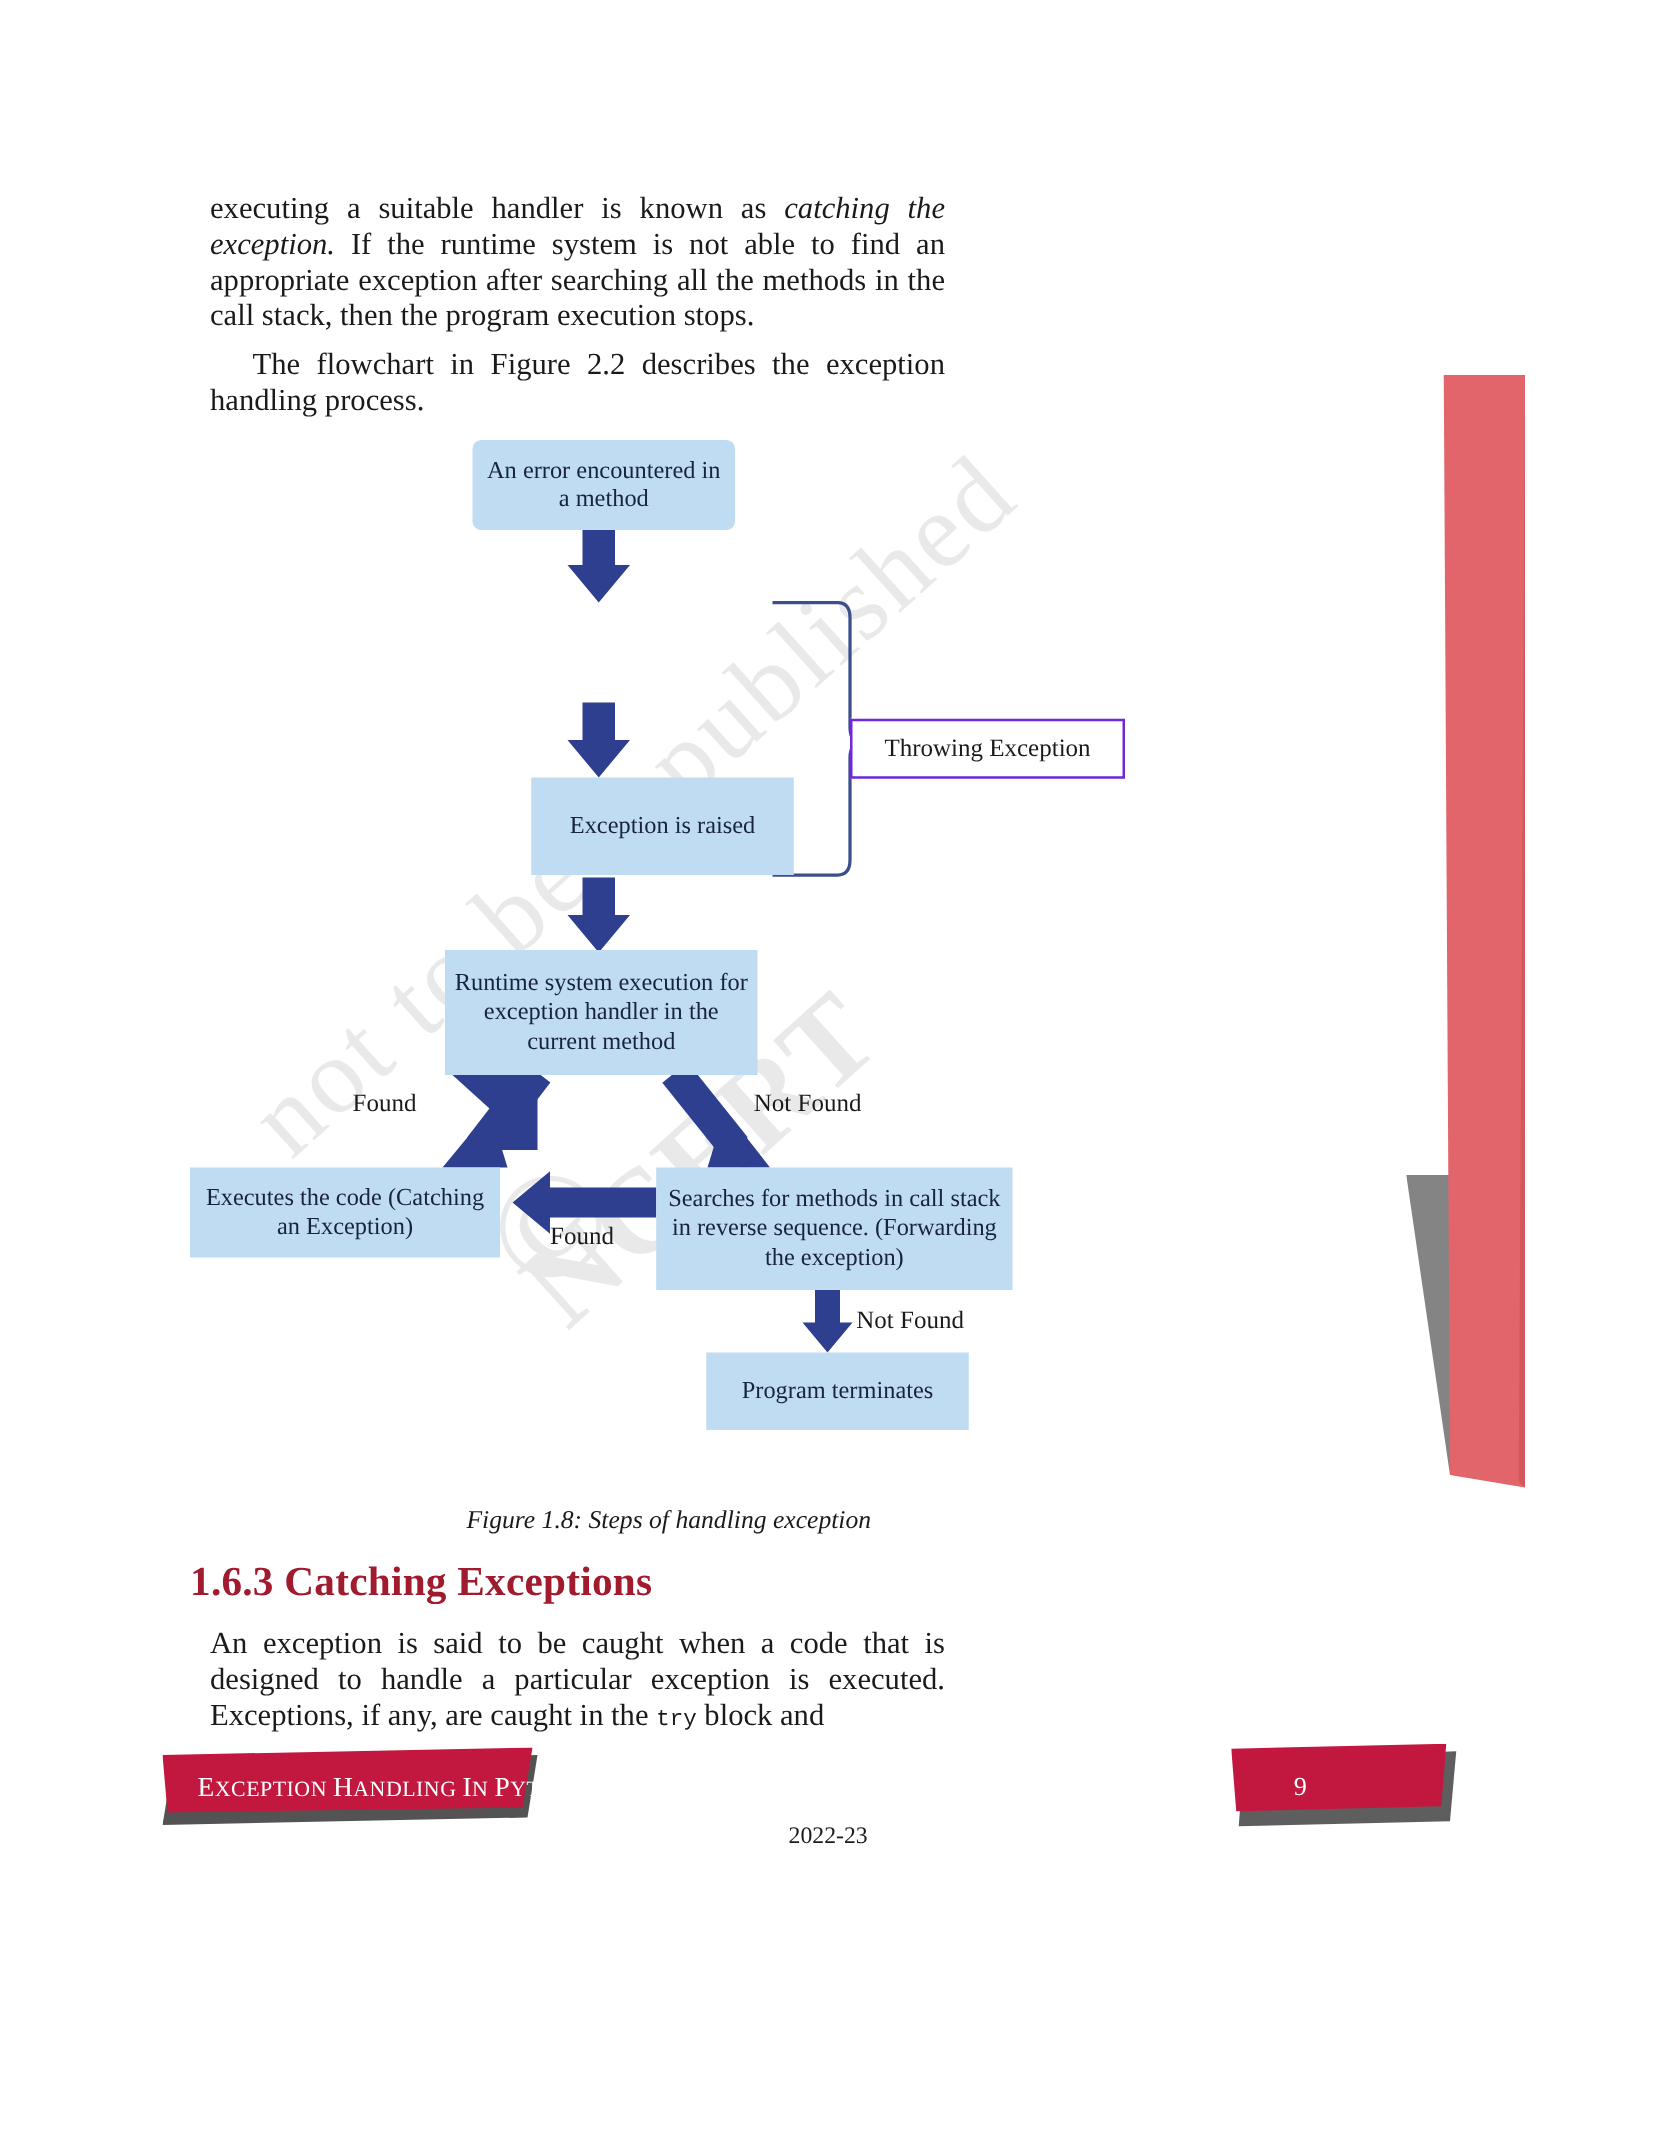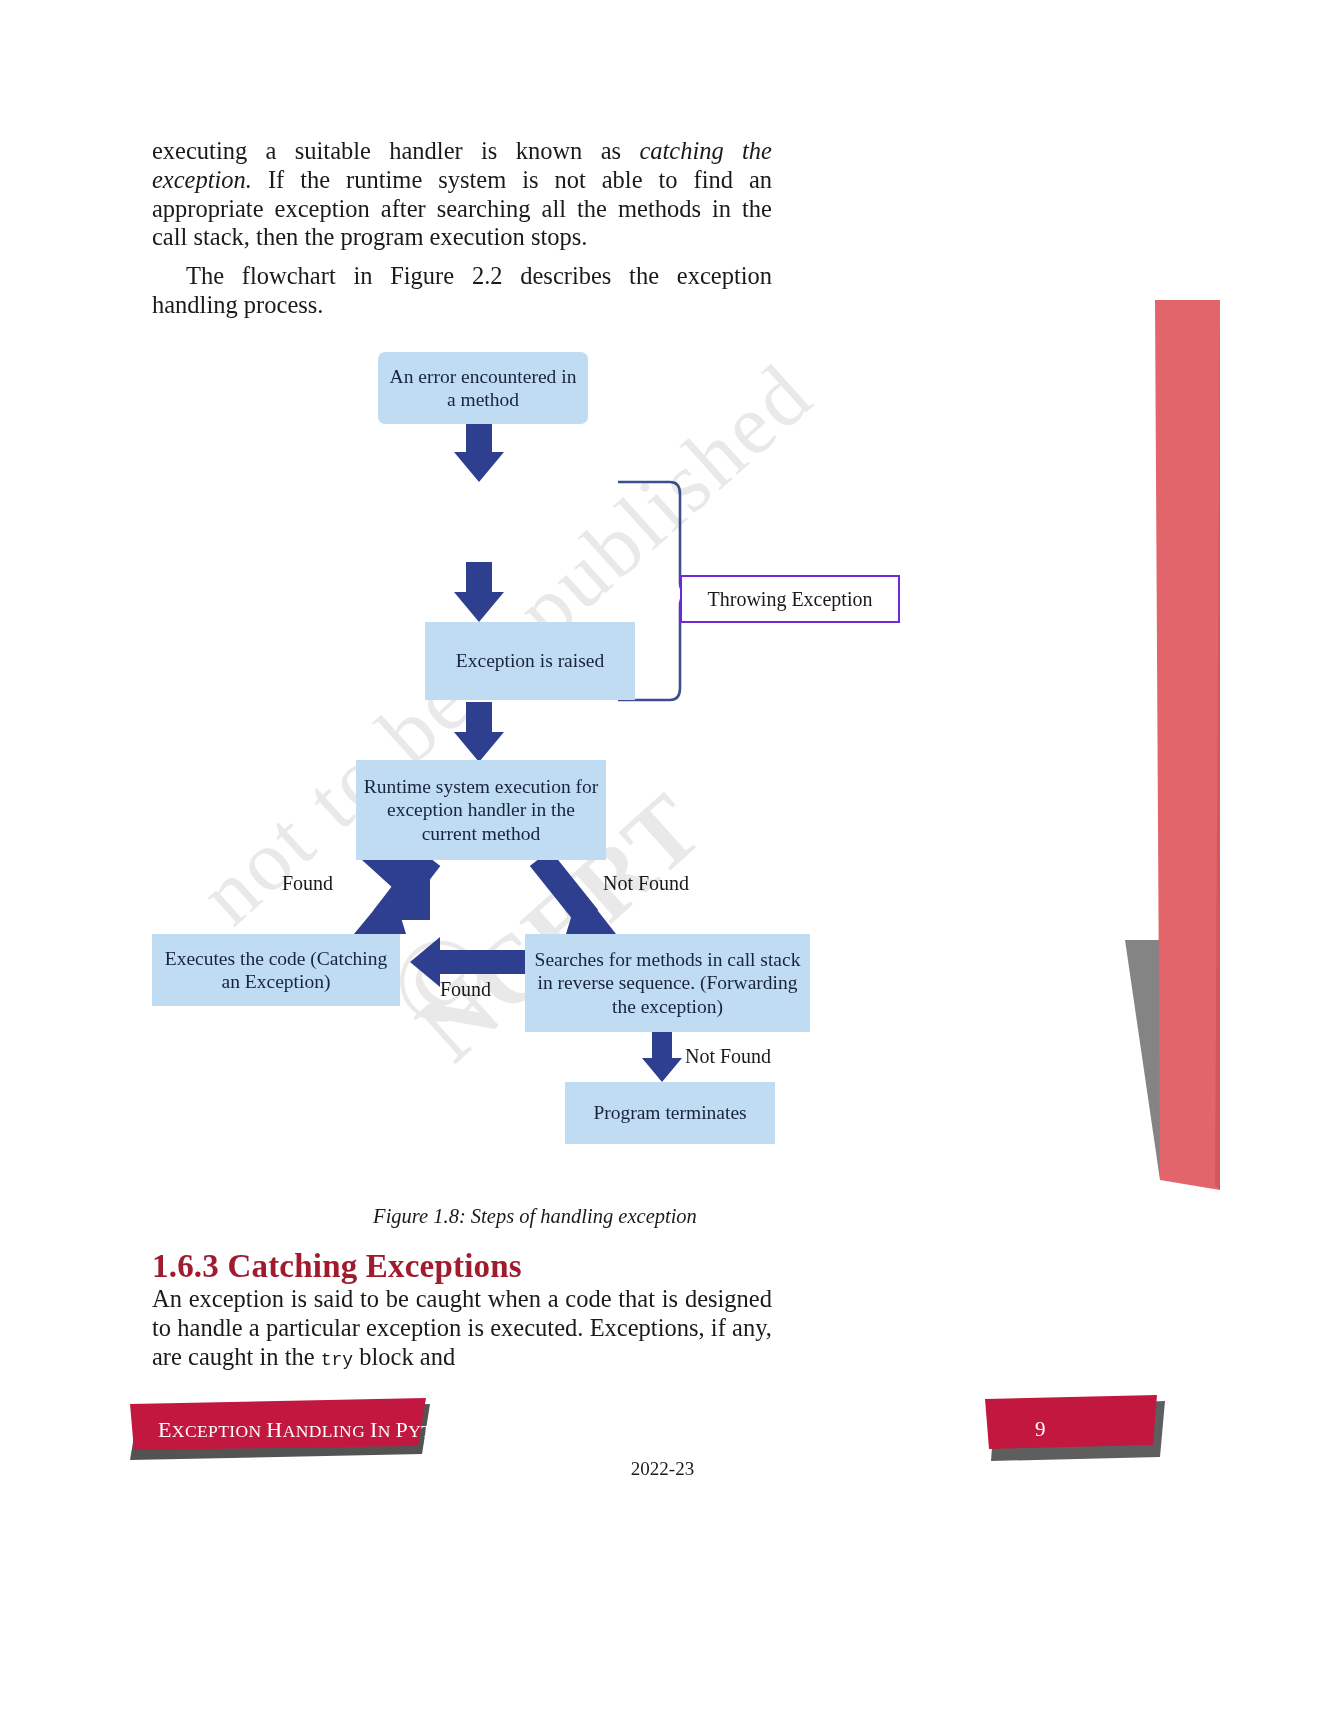--- a/index.html
+++ b/index.html
@@ -22,21 +22,21 @@
   .wm-text {
     position:absolute;
     color:#e9e9e9;
     font-family:"Liberation Serif", serif;
     white-space:nowrap;
   }
   .wm1 { left:180px; top:870px; font-size:86px; transform:rotate(-42deg); transform-origin:0 0; letter-spacing:3px; }
   .wm2 { left:395px; top:1000px; font-size:96px; transform:rotate(-42deg); transform-origin:0 0; font-weight:bold; letter-spacing:2px; }
   .wm3 { left:360px; top:960px; font-size:120px; transform:rotate(-42deg); transform-origin:0 0; }
   p.body {
-    margin:0;
+    margin:16px;
     font-size:24.5px;
     line-height:1.175;
     text-align:justify;
     text-justify:inter-word;
     hyphens:none;
   }
   p.body.indent { text-indent:34px; }
   .ital { font-style:italic; }
   .mono { font-family:Liberation Mono, monospace; font-size:18px; }
 

